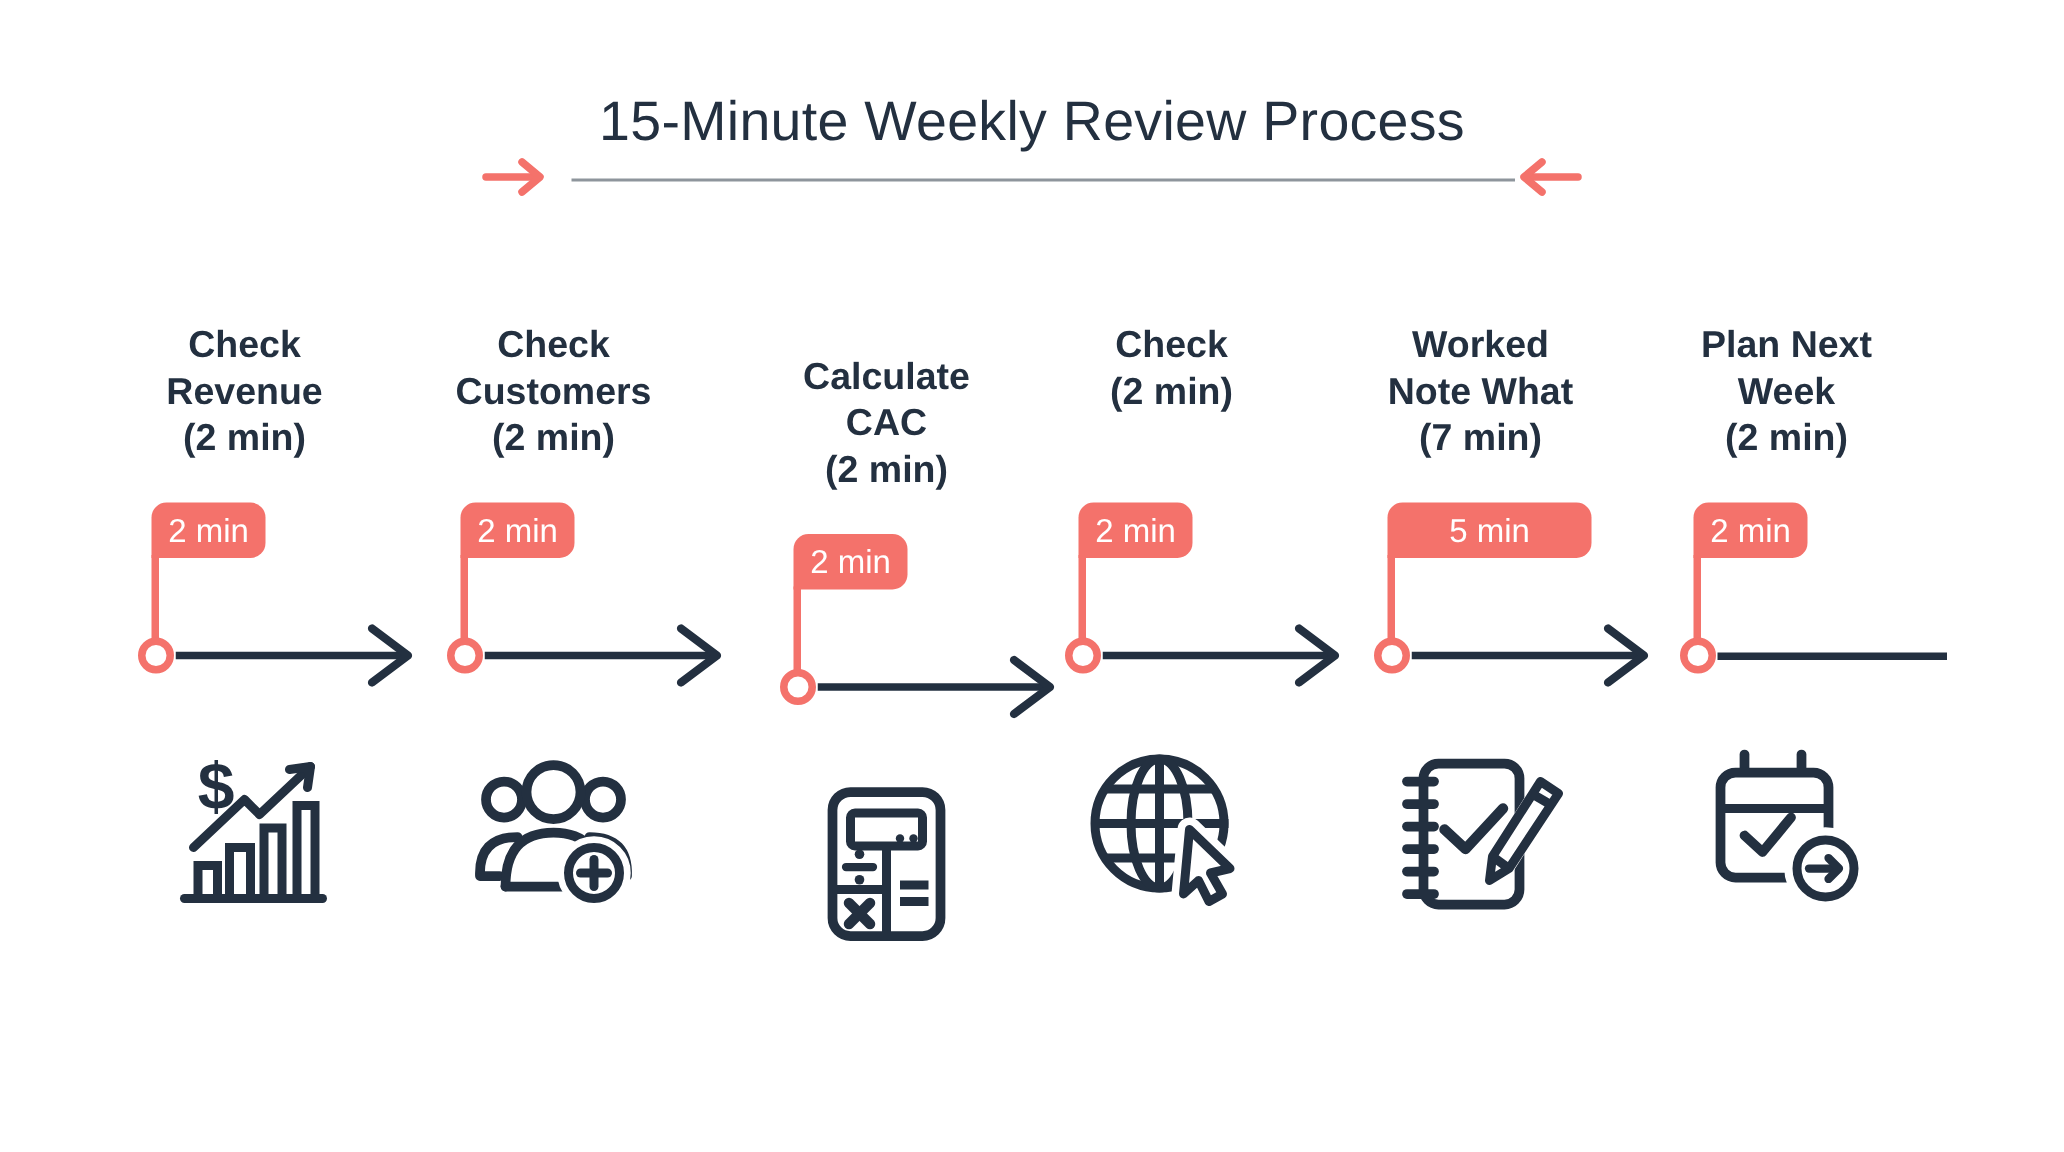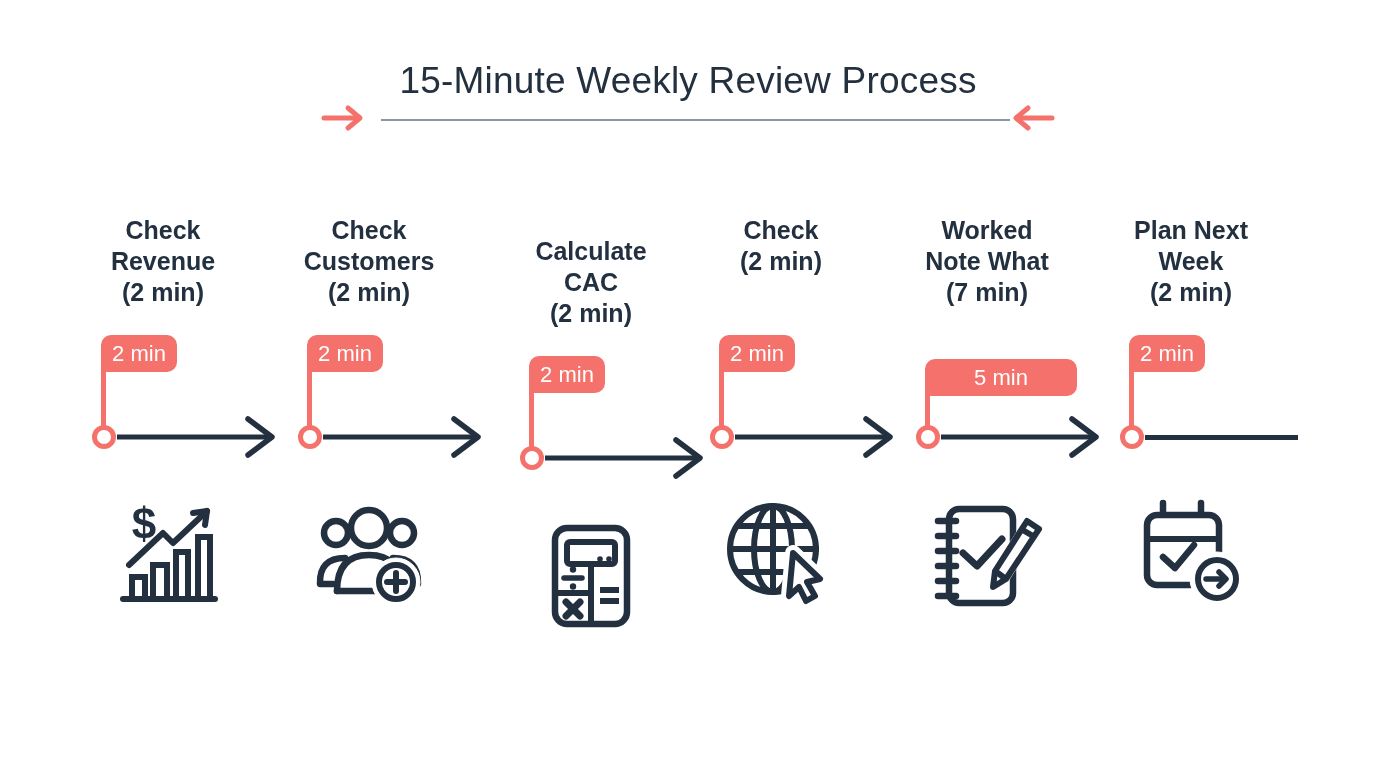--- a/index.html
+++ b/index.html
@@ -42,21 +42,21 @@
     text-align:center;font-size:25px;line-height:31px;font-weight:700;color:var(--navy);
   }
 
   .flag{
     position:absolute;left:41px;top:335px;height:37px;width:76px;
     background:var(--coral);color:var(--flag_text);
     border-radius:10px 10px 10px 0;
     display:flex;align-items:center;justify-content:center;
     font-size:22px;font-weight:500;
   }
-  .flag.wide{width:152px;margin-top:24px;}
+  .flag.wide{width:136px;}
   .flag-stem{position:absolute;left:41px;top:370px;width:5px;height:57px;background:var(--coral);}
   .timeline-node{
     position:absolute;left:32px;top:425px;width:24px;height:24px;
     border:5px solid var(--coral);border-radius:50%;background:#fff;
   }
   .seg{position:absolute;left:57px;top:415px;width:160px;height:44px;}
   .seg line,.seg polyline{stroke:var(--navy);fill:none;}
   .tail-line{position:absolute;left:57px;top:435px;width:153px;height:5px;background:var(--navy);}
 
   

